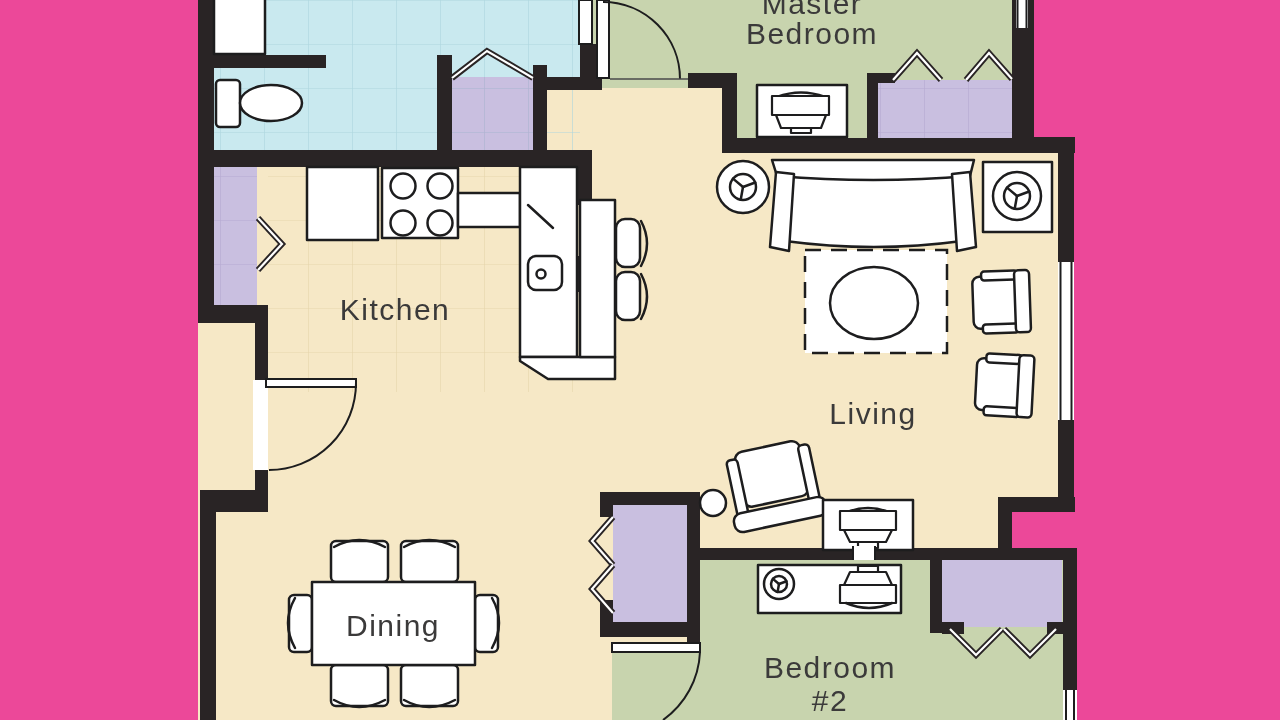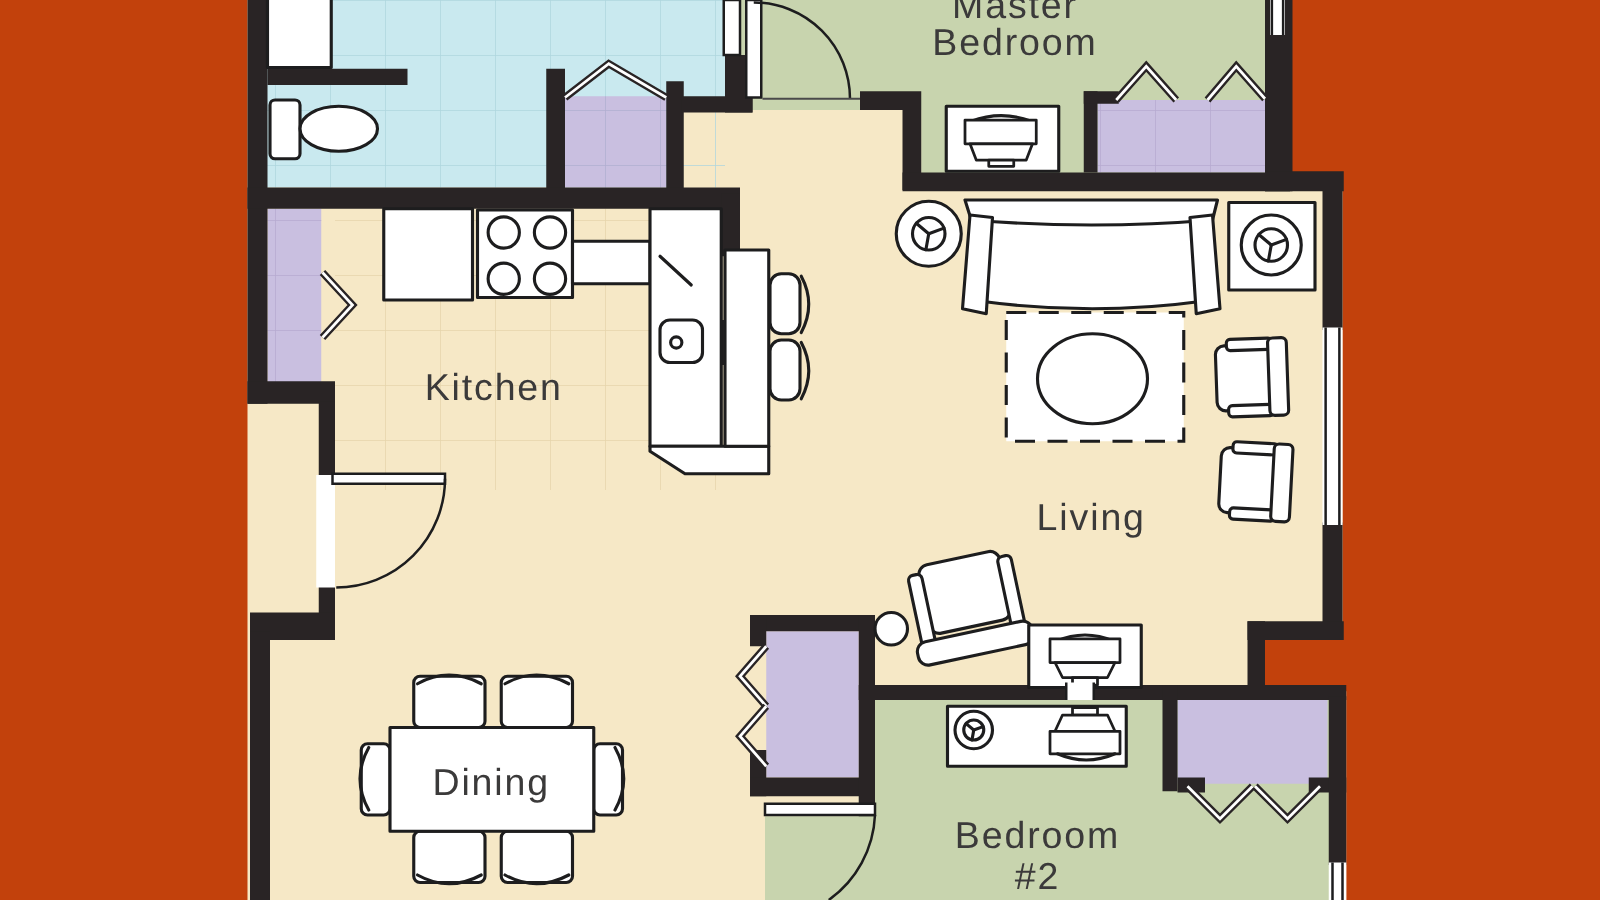--- a/index.html
+++ b/index.html
@@ -1,16 +1,16 @@
 <!DOCTYPE html>
 <html><head>
 <meta charset="utf-8">
 <style>
   html,body{margin:0;padding:0;background:#ffffff;}
-  .stage{width:1280px;height:720px;position:relative;background:#c2410c;overflow:hidden;}
+  .stage{width:1280px;height:720px;position:relative;background:#ec4899;overflow:hidden;}
   svg{display:block;}
   .wall{fill:#292425;}
   .furn{fill:#ffffff;stroke:#1d1d1e;stroke-width:2.5;stroke-linejoin:round;}
   .furn-thin{fill:#ffffff;stroke:#1d1d1e;stroke-width:2.2;stroke-linejoin:round;}
   .fline{fill:none;stroke:#1d1d1e;stroke-width:2.5;stroke-linecap:round;}
   .chev-b{fill:none;stroke:#292425;stroke-width:6;stroke-linejoin:miter;}
   .chev-w{fill:none;stroke:#ffffff;stroke-width:2.2;stroke-linejoin:miter;}
   .doorleaf{fill:#ffffff;stroke:#1d1d1e;stroke-width:2;}
   .doorarc{fill:none;stroke:#1d1d1e;stroke-width:2;}
   .winline{stroke:#1d1d1e;stroke-width:2;}

